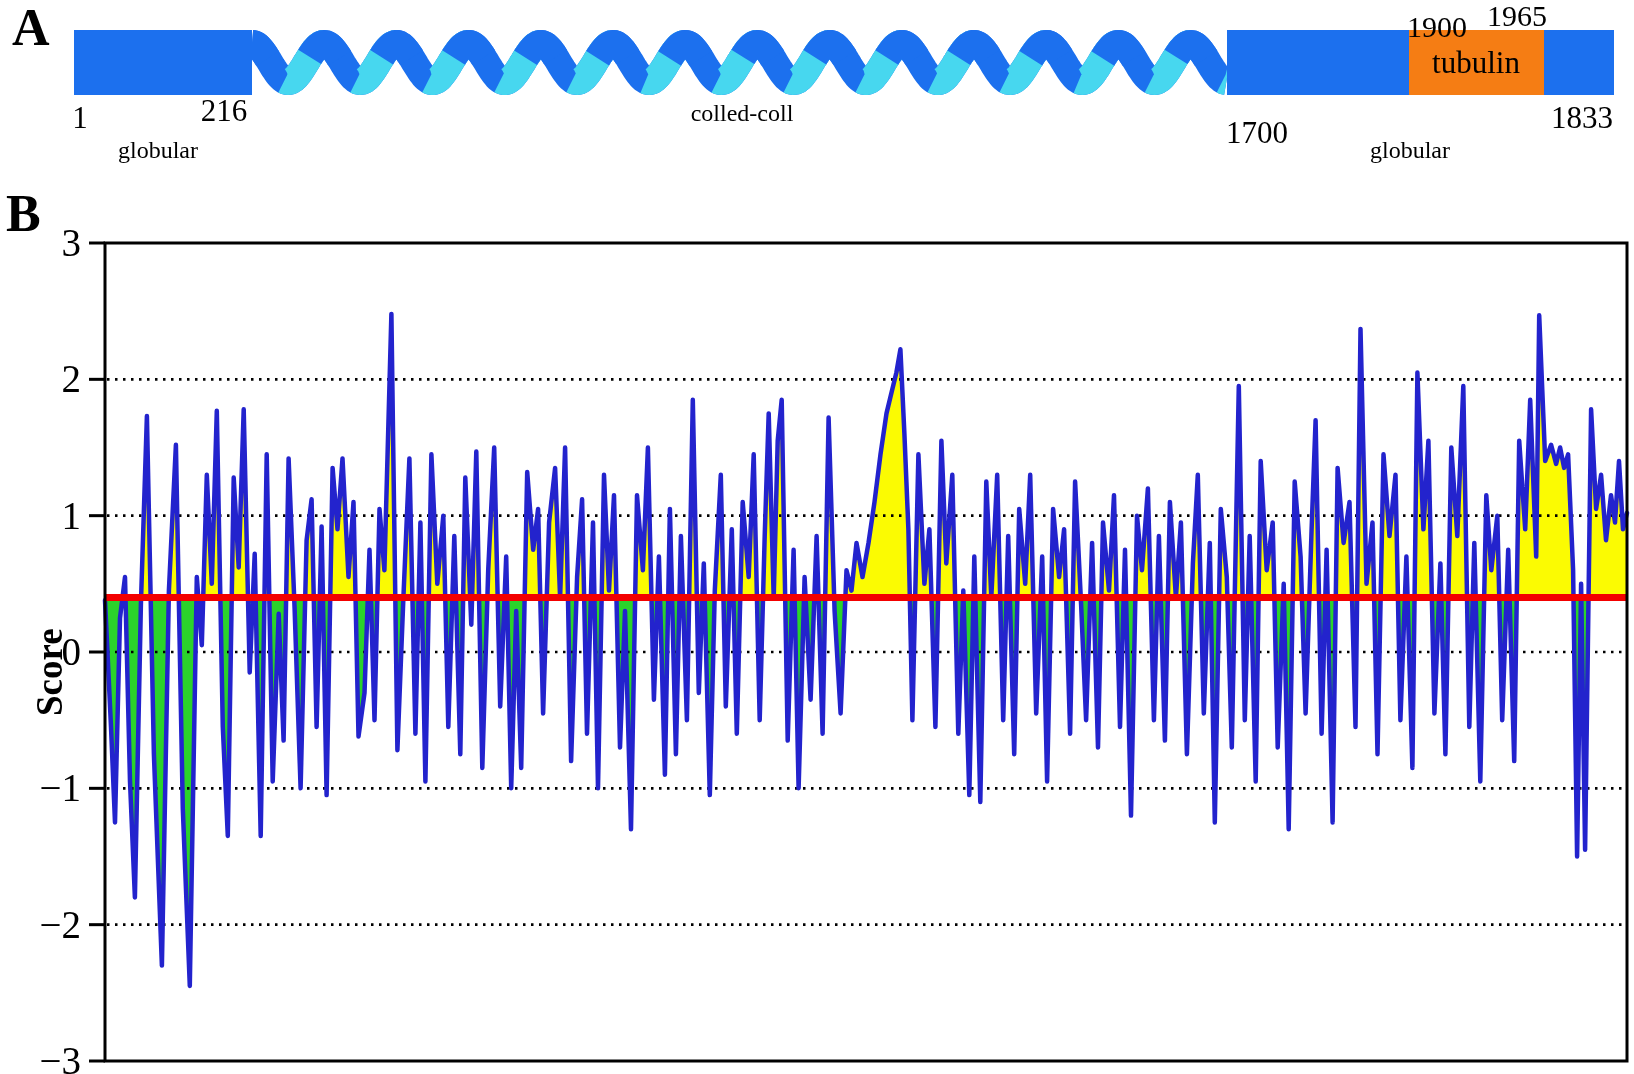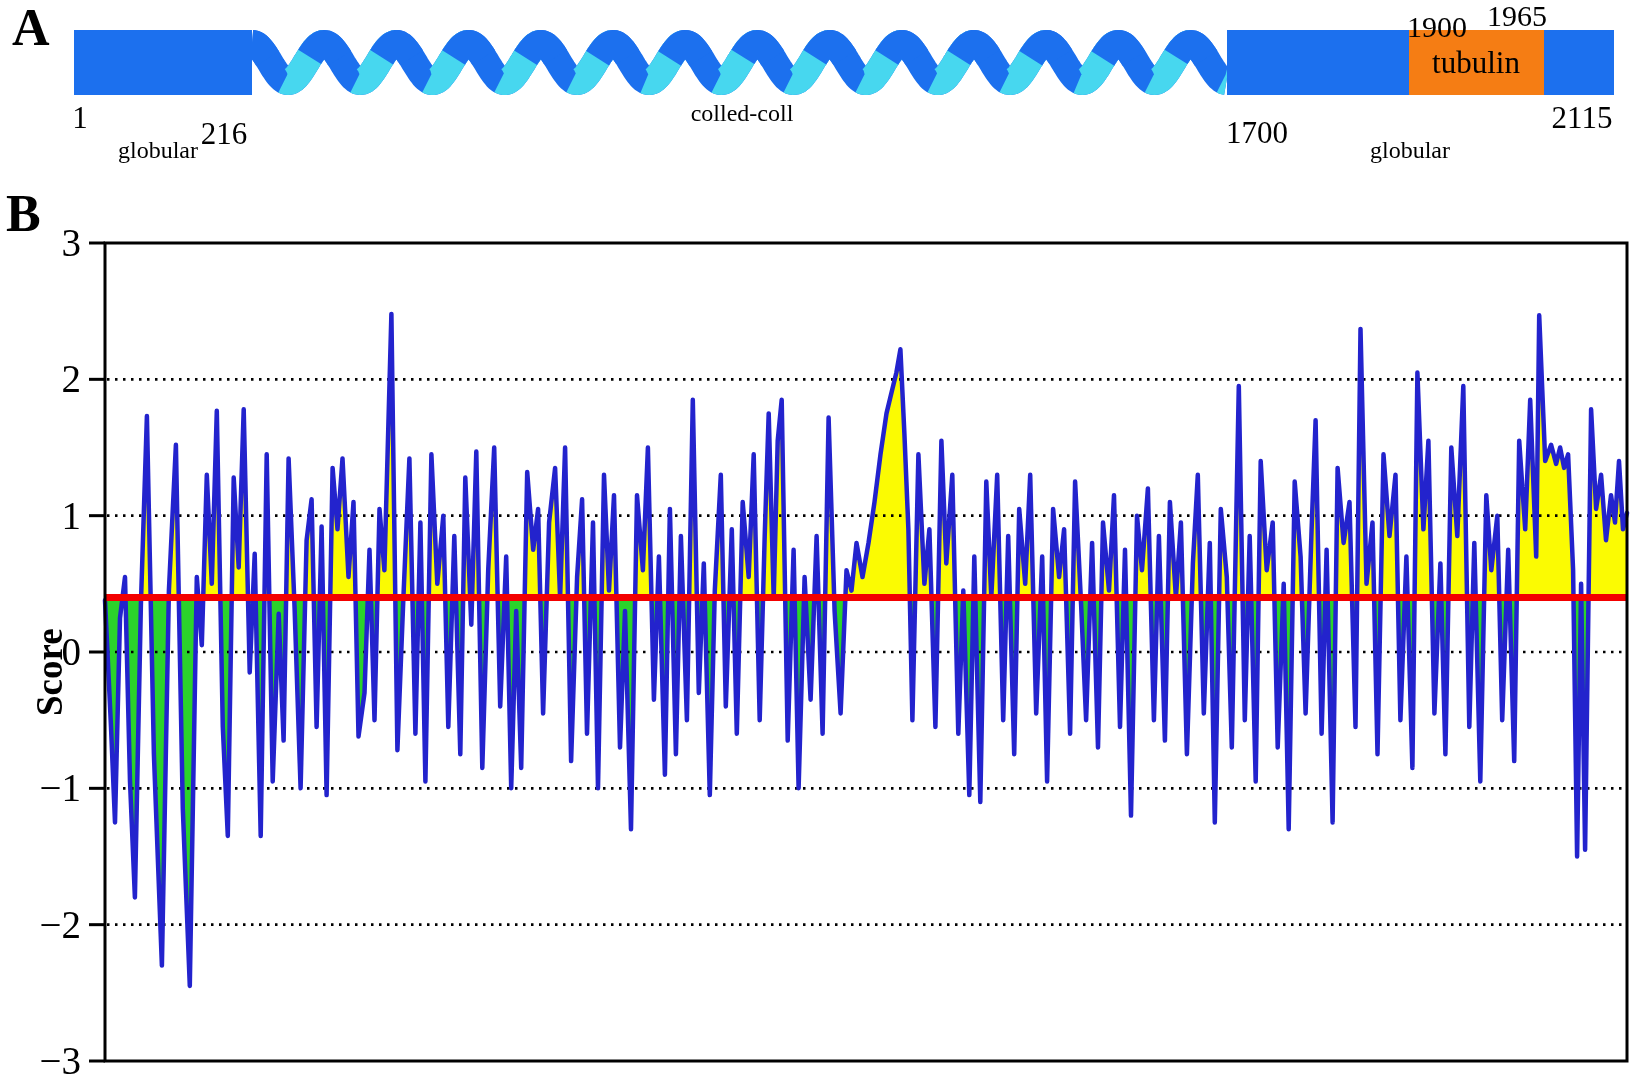--- a/index.html
+++ b/index.html
@@ -75,24 +75,24 @@
   </svg>
 
   <div class="t panel-label" style="left:12px; top:2px;">A</div>
 
   <div class="t toplab ctr" style="left:1437px; top:1px;margin-top:11px;">1900</div>
   <div class="t toplab ctr" style="left:1517px; top:1px;">1965</div>
 
   <div class="t tub ctr" style="left:1476px; top:47px;">tubulin</div>
 
   <div class="t num ctr" style="left:80px; top:102px;">1</div>
-  <div class="t num ctr" style="left:224px; top:118px;">216</div>
+  <div class="t num ctr" style="left:224px; top:95px;">216</div>
   <div class="t word ctr" style="left:742px; top:101px;">colled-coll</div>
   <div class="t num ctr" style="left:1257px; top:102px;margin-top:15px;">1700</div>
-  <div class="t num ctr" style="left:1582px; top:102px;">2115</div>
+  <div class="t num ctr" style="left:1582px; top:102px;">1833</div>
 
   <div class="t word ctr" style="left:158px; top:138px;">globular</div>
   <div class="t word ctr" style="left:1410px; top:138px;">globular</div>
 
   <div class="t panel-label" style="left:6px; top:188px;">B</div>
   <div class="score-label">Score</div>
 
 </div>
 
 </body></html>

